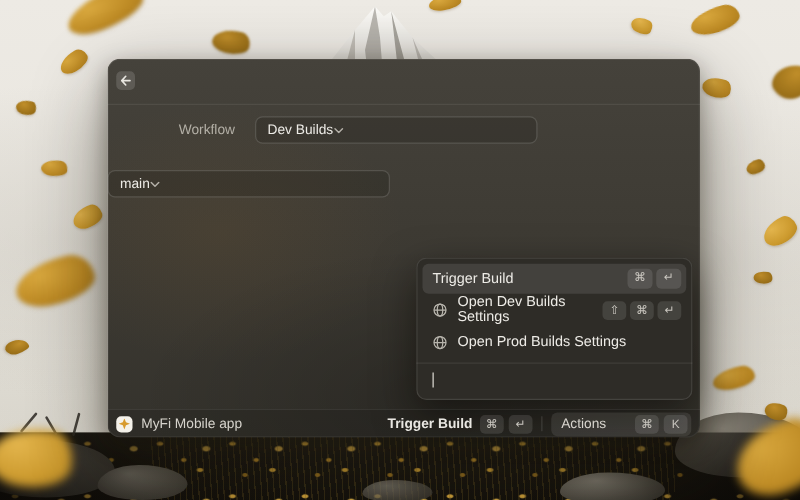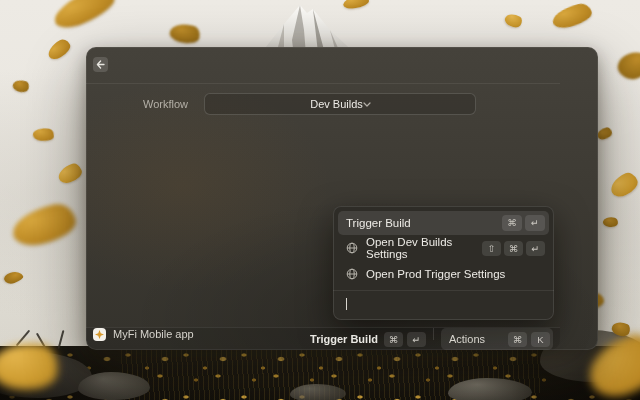--- a/index.html
+++ b/index.html
@@ -57,38 +57,37 @@
   .twig{position:absolute;width:2px;background:#2c2822;opacity:.85;border-radius:1px;}
 
   
   .window{
     left:86px;top:47px;width:474px;height:303px;border-radius:10px;
     background:
       radial-gradient(210px 150px at 19% 46%, rgba(146,104,46,.12), transparent 70%),
       radial-gradient(330px 170px at 55% 90%, rgba(0,0,0,.20), transparent 72%),
       linear-gradient(180deg,#45423b 0%,#3e3b34 45%,#34322c 100%);
     box-shadow:inset 0 0 0 1px rgba(255,255,255,.07), 0 24px 60px rgba(20,15,5,.45), 0 6px 18px rgba(20,15,5,.35);
-    padding-left:38px;
   }
   .back-btn{
     left:7px;top:10px;width:15px;height:15px;border-radius:4px;
     background:rgba(255,255,255,.14);
     display:flex;align-items:center;justify-content:center;cursor:pointer;
   }
   .hdr-divider{left:0;top:36px;width:474px;height:1px;background:rgba(255,255,255,.07);}
 
   .field-label{
     width:102px;text-align:right;font-size:11px;color:#b3afa6;line-height:22px;
   }
   .field-row{display:flex;gap:16px;position:absolute;left:0;}
   .dropdown{
-    width:272px;height:22px;border-radius:6px;box-sizing:border-box;
+    width:226px;height:22px;border-radius:6px;box-sizing:border-box;
     background:rgba(14,12,8,.16);
     border:1px solid rgba(255,255,255,.15);
-    display:flex;align-items:center;justify-content:center;
+    display:flex;align-items:center;justify-content:flex-start;
     padding:0 8px 0 9px;cursor:pointer;
   }
   .dropdown .val{font-size:11px;font-weight:500;color:#edebe6;}
 
   
   .panel{
     left:247px;top:159px;width:221px;height:114px;border-radius:8px;box-sizing:border-box;
     background:#2e2c27;
     box-shadow:inset 0 0 0 1px rgba(255,255,255,.11), 0 12px 32px rgba(10,8,4,.55);
     padding:5px;
@@ -110,21 +109,21 @@
   .search-input{
     background:transparent;border:none;outline:none;flex:1;
     font-size:11.5px;color:#edebe6;font-family:"Liberation Sans","DejaVu Sans",sans-serif;
   }
   .search-input::placeholder{color:#8d8981;}
 
   
   .footer{
     left:0;top:280px;width:474px;height:23px;border-radius:0 0 10px 10px;
     background:rgba(0,0,0,.10);border-top:1px solid rgba(255,255,255,.07);
-    display:flex;padding:0 7px;box-sizing:border-box;
+    display:flex;align-items:center;padding:0 7px;box-sizing:border-box;
   }
   .app-icon{
     width:13px;height:13px;border-radius:4px;background:#f4f1ea;
     display:flex;align-items:center;justify-content:center;margin-right:7px;
   }
   .app-icon .gem{
     width:9px;height:9px;background:#d79a2e;
     clip-path:polygon(50% 0, 64% 36%, 100% 50%, 64% 64%, 50% 100%, 36% 64%, 0 50%, 36% 36%);
   }
   .footer .app-name{font-size:11px;color:#d6d3cc;flex:1;}
@@ -216,20 +215,28 @@
       <span class="val">Dev Builds</span>
       <span>
         <svg width="8" height="5" viewBox="0 0 8 5">
             <path d="M1 1 L4 4 L7 1" stroke="#b2aea6" stroke-width="1.2" fill="none" stroke-linecap="round" stroke-linejoin="round"></path>
           </svg>
       </span>
     </div>
   </div>
 
   <div class="field-row" style="top:89px;">
+    <div class="dropdown">
+      <span class="val">main</span>
+      <span>
+        <svg width="8" height="5" viewBox="0 0 8 5">
+            <path d="M1 1 L4 4 L7 1" stroke="#b2aea6" stroke-width="1.2" fill="none" stroke-linecap="round" stroke-linejoin="round"></path>
+          </svg>
+      </span>
+    </div>
   </div>
 
   <div class="abs panel">
     <div class="panel-row selected">
       <span class="lbl">Trigger Build</span>
       <span class="keys">
         <span class="keycap">⌘</span>
         <span class="keycap">↵</span>
       </span>
     </div>
@@ -256,21 +263,21 @@
       <span class="lbl">
         <span>
           <svg width="12" height="12" viewBox="0 0 12 12">
               <g stroke="#b8b5ad" stroke-width="1" fill="none">
                 <circle cx="6" cy="6" r="4.8"></circle>
                 <ellipse cx="6" cy="6" rx="2.2" ry="4.8"></ellipse>
                 <path d="M1.2 6 H10.8"></path>
               </g>
             </svg>
         </span>
-        <span>Open Prod Trigger Settings</span>
+        <span>Open Prod Builds Settings</span>
       </span>
     </div>
     <div class="panel-divider"></div>
     <div class="search-row">
       <span class="cursor"></span>
     </div>
   </div>
 
   <div class="abs footer">
     <span class="app-icon">

